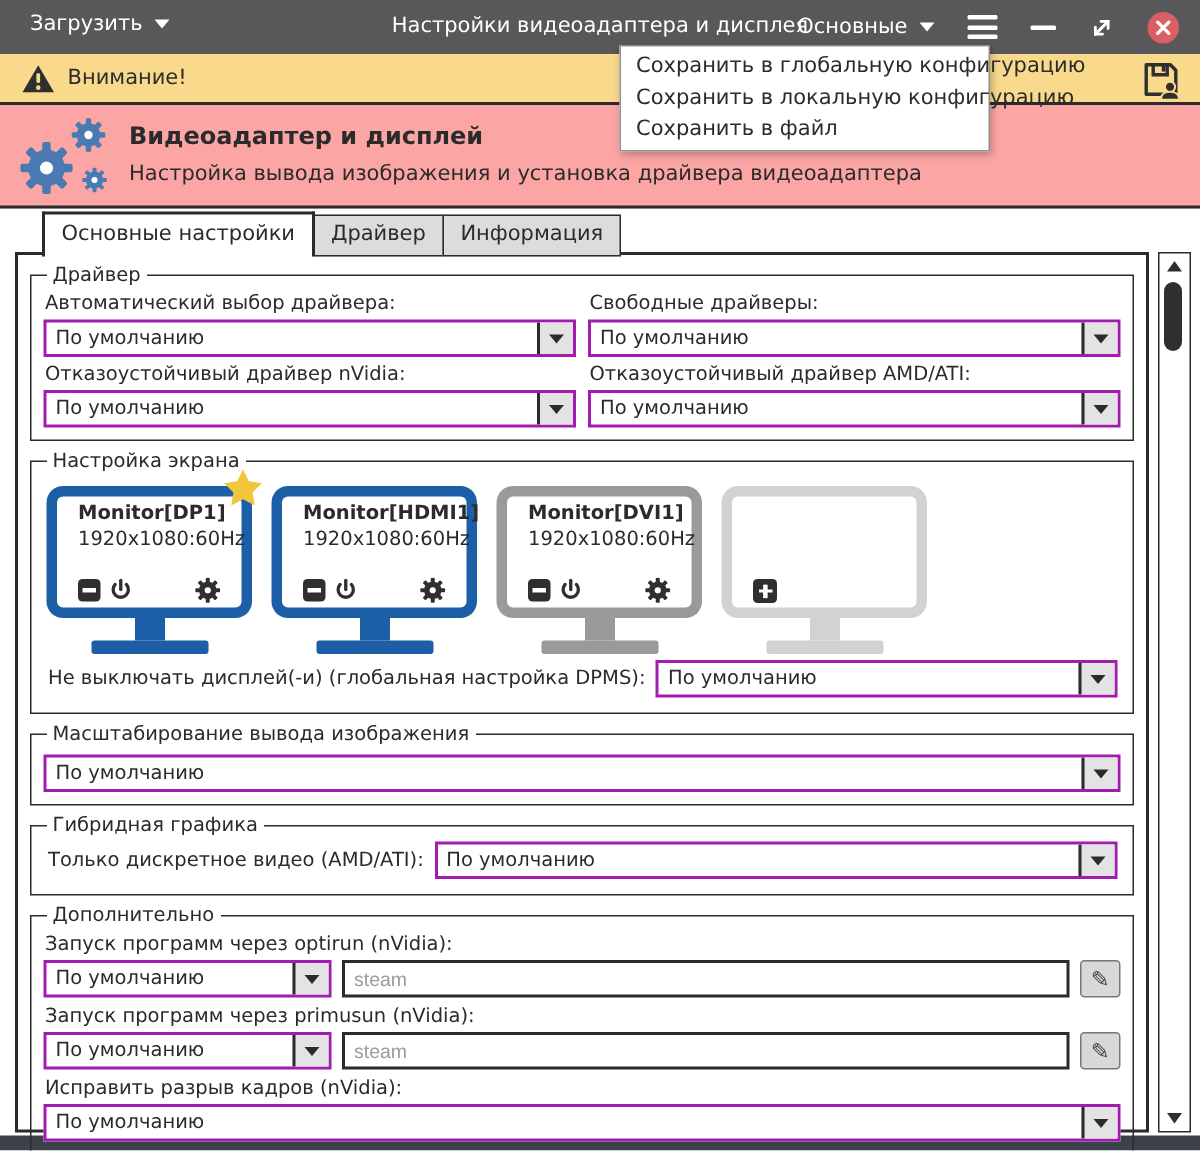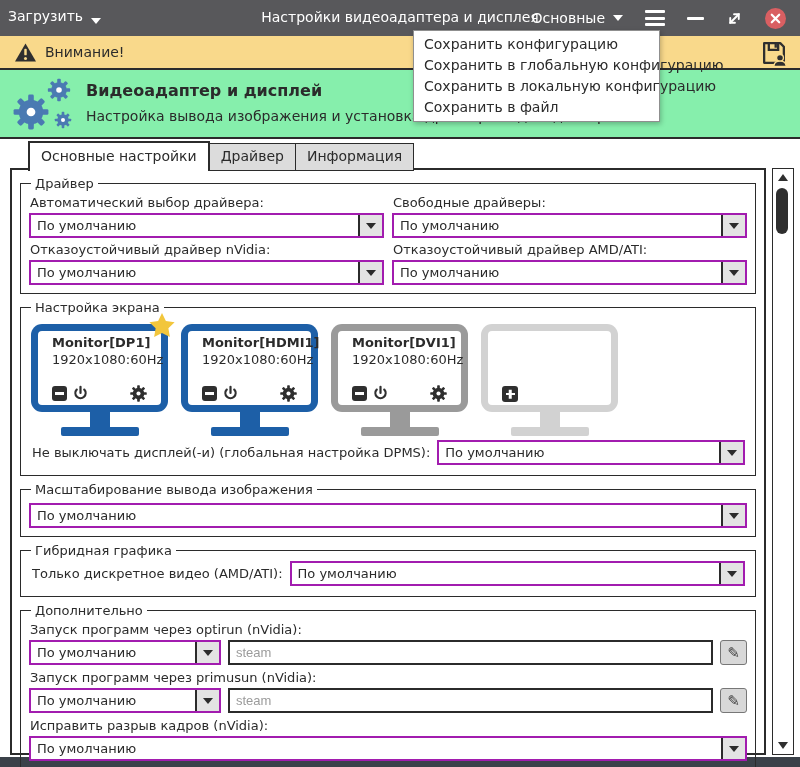--- a/index.html
+++ b/index.html
@@ -2,42 +2,42 @@
 <html><head>
 <meta charset="utf-8">
 <style>
   html,body{margin:0;padding:0}
   body{width:800px;height:767px;position:relative;overflow:hidden;background:#fff;
        font-family:"DejaVu Sans",sans-serif;color:#2b2b2b;-webkit-font-smoothing:antialiased}
 
   
   .titlebar{position:absolute;left:0;top:0;width:800px;height:36px;background:#58585b;color:#fff}
   .tb-title{position:absolute;left:0;right:0;top:9px;text-align:center;font-size:14px;pointer-events:none}
-  .tb-left{position:absolute;left:8px;top:8px;display:flex;align-items:flex-end;gap:8px;font-size:14px;cursor:pointer}
+  .tb-left{position:absolute;left:20px;top:8px;display:flex;align-items:center;gap:8px;font-size:14px;cursor:pointer}
   .tb-right{position:absolute;right:14px;top:0;height:36px;display:flex;align-items:center;gap:22px}
   .tb-save{display:flex;align-items:center;gap:8px;font-size:14px;cursor:pointer}
   .chev{width:0;height:0;border-left:5px solid transparent;border-right:5px solid transparent;border-top:6px solid #fff}
   .burger{cursor:pointer}
   .burger i{display:block;width:20px;height:3px;background:#fff;margin:3.5px 0;border-radius:1px}
   .minbar{width:17px;height:3px;background:#fff;border-radius:1px;cursor:pointer}
   .closebtn{width:21px;height:21px;border-radius:50%;background:#d95f62;display:flex;align-items:center;justify-content:center;cursor:pointer}
 
   
   .menu{position:absolute;left:413px;top:30px;width:245px;background:#fff;border:1px solid #8f8f8f;
         box-shadow:1px 2px 5px rgba(0,0,0,.25);z-index:50;padding:3px 0}
   .menu-item{font-size:14px;line-height:21px;padding:0 10px;white-space:nowrap;cursor:pointer}
 
   
   .warnbar{position:absolute;left:0;top:36px;width:800px;height:34px;background:#f9d98b;border-bottom:2px solid #2b2b2b;box-sizing:border-box}
   .warn-ic{position:absolute;left:14px;top:6px}
   .warn-txt{position:absolute;left:45px;top:8px;font-size:14px}
   .save-ic{position:absolute;right:12px;top:3px;cursor:pointer}
 
   
-  .appheader{position:absolute;left:0;top:70px;width:800px;height:69px;background:#86efac;border-bottom:2px solid #2b2b2b;box-sizing:border-box}
+  .appheader{position:absolute;left:0;top:70px;width:800px;height:69px;background:#fca5a5;border-bottom:2px solid #2b2b2b;box-sizing:border-box}
   .gears{position:absolute;left:7px;top:5px}
   .h-title{position:absolute;left:86px;top:11px;font-size:16px;font-weight:bold;white-space:nowrap}
   .h-sub{position:absolute;left:86px;top:38px;font-size:14px;white-space:nowrap}
 
   
   .tabs{position:absolute;left:28px;top:141px;height:30px;display:flex;align-items:flex-end;z-index:5}
   .tab{box-sizing:border-box;height:28px;line-height:25px;padding:0 11px;font-size:14px;background:#dcdcdc;
        border:1px solid #2b2b2b;margin-right:-1px;cursor:pointer;white-space:nowrap}
   .tab.active{height:30px;line-height:27px;background:#fff;border-width:2px 2px 0 2px;position:relative;z-index:6}
 
@@ -182,21 +182,20 @@
       <use href="#gearshape" transform="translate(24,37) scale(1.28)" style="color:#4a7ab2"></use>
       <use href="#gearshape" transform="translate(52,15) scale(0.82)" style="color:#4a7ab2"></use>
       <use href="#gearshape" transform="translate(56,45) scale(0.6)" style="color:#4a7ab2"></use>
     </svg>
   </div>
   <div class="h-title">Видеоадаптер и дисплей</div>
   <div class="h-sub">Настройка вывода изображения и установка драйвера видеоадаптера</div>
 </div>
 
 <div class="menu">
-  <div class="menu-item">Сохранить конфигурацию</div>
   <div class="menu-item">Сохранить в глобальную конфигурацию</div>
   <div class="menu-item">Сохранить в локальную конфигурацию</div>
   <div class="menu-item">Сохранить в файл</div>
 </div>
 
 <div class="tabs">
   <div class="tab active">Основные настройки</div>
   <div class="tab">Драйвер</div>
   <div class="tab">Информация</div>
 </div>

